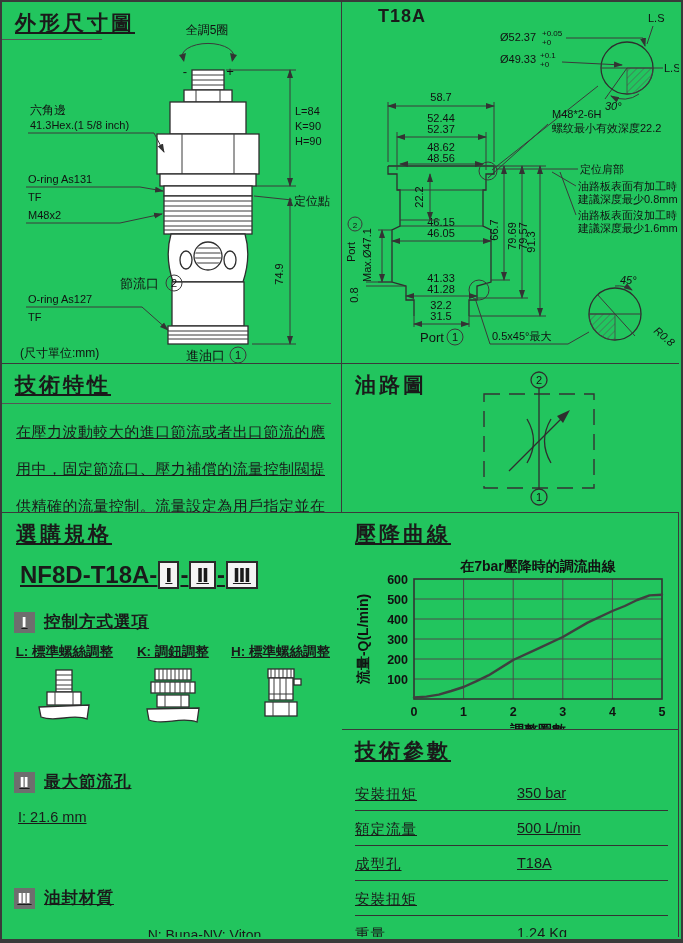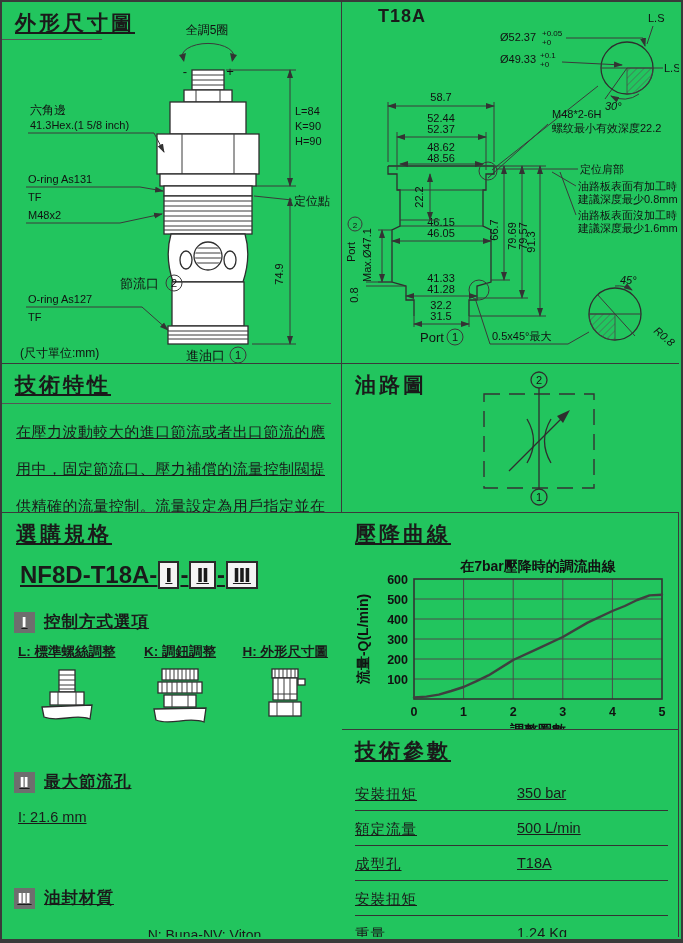--- a/index.html
+++ b/index.html
@@ -358,21 +358,21 @@
           <rect class="part" x="12" y="2" width="36" height="11"></rect>
           <path class="ln" d="M16,2 V13 M20,2 V13 M24,2 V13 M28,2 V13 M32,2 V13 M36,2 V13 M40,2 V13 M44,2 V13"></path>
           <rect class="part" x="8" y="15" width="44" height="11"></rect>
           <path class="ln" d="M12,15 V26 M17,15 V26 M22,15 V26 M27,15 V26 M32,15 V26 M37,15 V26 M42,15 V26 M47,15 V26"></path>
           <rect class="part" x="14" y="28" width="32" height="12"></rect>
           <path class="ln" d="M22,28 V40 M38,28 V40"></path>
           <path class="part" d="M4,42 L56,41 L54,55 C38,49 20,59 6,53 Z"></path>
         </svg>
       </div>
       <div class="opt opt-h">
-        <div class="opt-label">H: 外形尺寸圖</div>
+        <div class="opt-label">H: 標準螺絲調整</div>
         <svg class="opt-icon" width="60" height="62" viewBox="0 0 60 62">
           <rect class="part" x="17" y="2" width="26" height="9"></rect>
           <path class="ln" d="M20,2 V11 M24,2 V11 M28,2 V11 M32,2 V11 M36,2 V11 M40,2 V11"></path>
           <rect class="part" x="18" y="11" width="24" height="22"></rect>
           <path class="ln" d="M23,11 V33 M29,11 V33 M35,11 V33 M18,27 H42"></path>
           <rect class="part" x="43" y="12" width="7" height="6"></rect>
           <rect class="part" x="14" y="35" width="32" height="14"></rect>
           <path class="ln" d="M22,35 V49 M38,35 V49"></path>
         </svg>
       </div>

